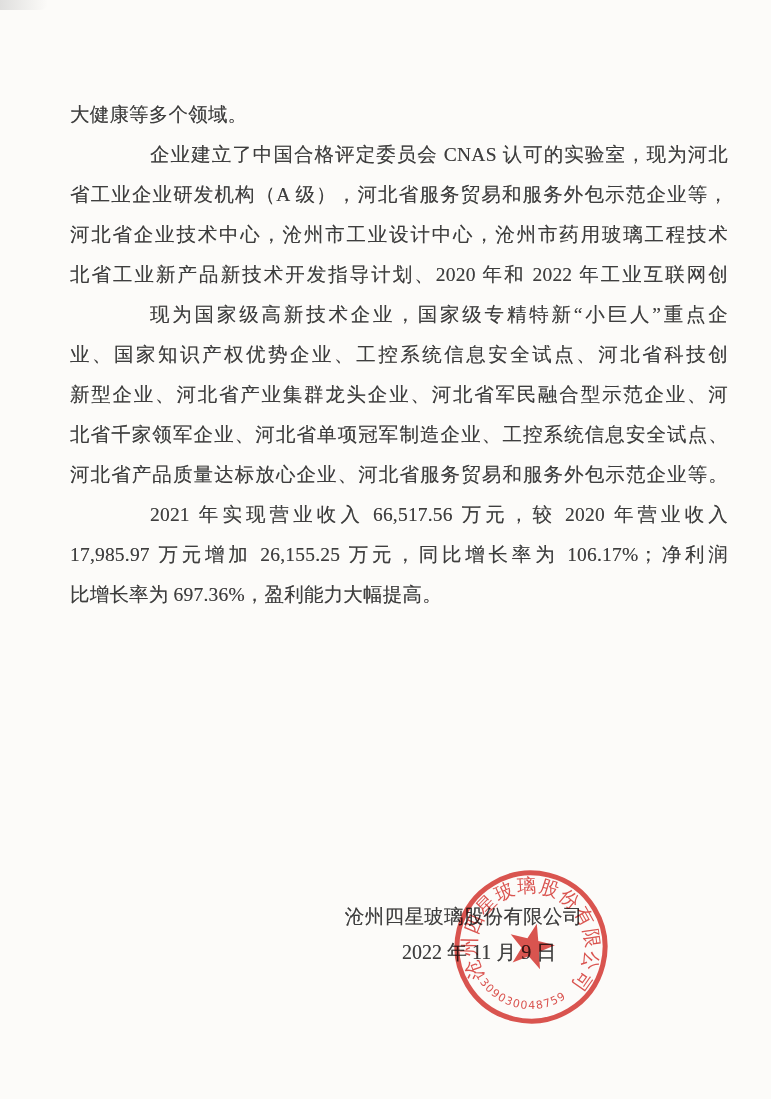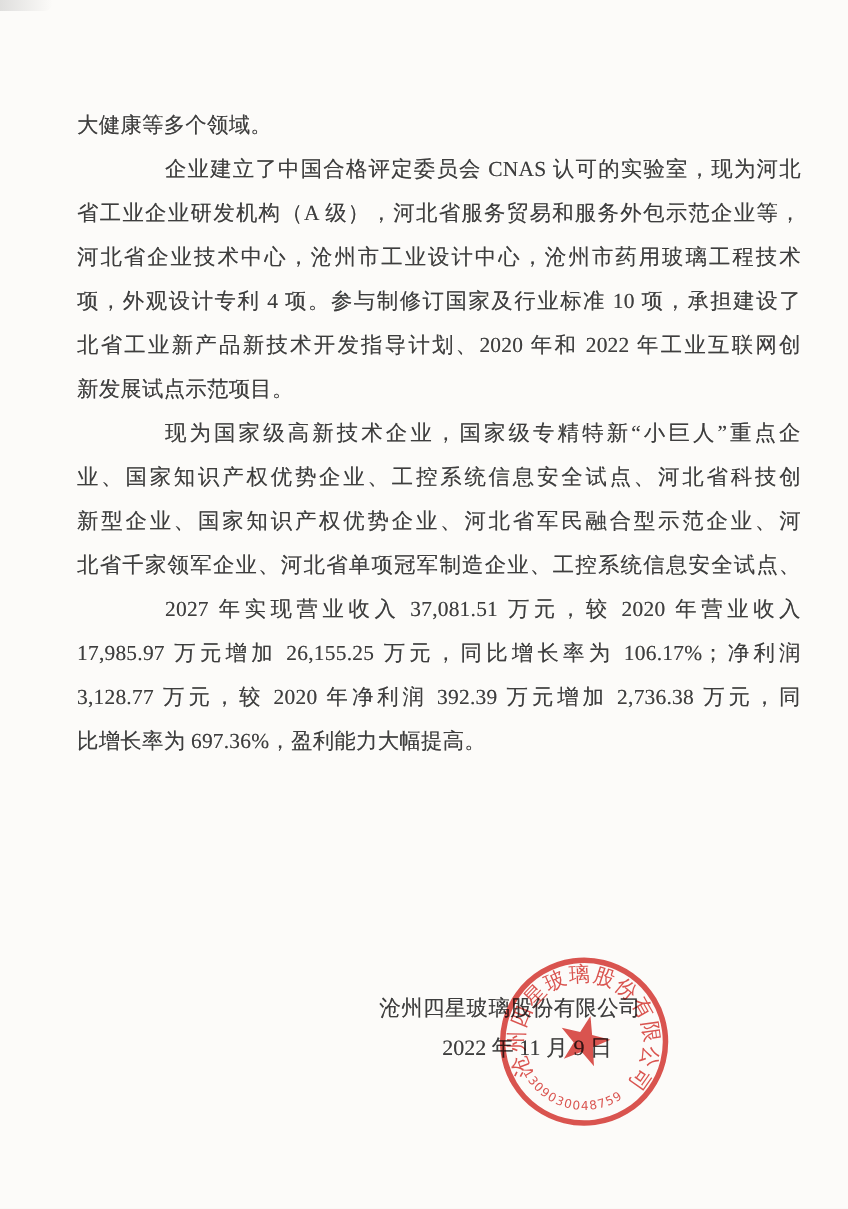--- a/index.html
+++ b/index.html
@@ -70,32 +70,30 @@
   <div class="scan-smudge"></div>
 
   <div class="doc">
 
     <div class="line">大健康等多个领域。</div>
 
     <div class="line fill indent">企业建立了中国合格评定委员会 CNAS 认可的实验室，现为河北</div>
     <div class="line fill">省工业企业研发机构（A 级），河北省服务贸易和服务外包示范企业等，</div>
     <div class="line fill">河北省企业技术中心，沧州市工业设计中心，沧州市药用玻璃工程技术</div>
 
-    <div class="line fill">项，外观设计专利 4 项。参与制修订国家及行业标准 10 项，承担建设了</div>
     <div class="line fill">北省工业新产品新技术开发指导计划、2020 年和 2022 年工业互联网创</div>
-    <div class="line">新发展试点示范项目。</div>
 
     <div class="line fill indent">现为国家级高新技术企业，国家级专精特新“小巨人”重点企</div>
     <div class="line fill">业、国家知识产权优势企业、工控系统信息安全试点、河北省科技创</div>
-    <div class="line fill">新型企业、国家知识产权优势企业、河北省军民融合型示范企业、河</div>
+    <div class="line fill">新型企业、河北省产业集群龙头企业、河北省军民融合型示范企业、河</div>
     <div class="line fill">北省千家领军企业、河北省单项冠军制造企业、工控系统信息安全试点、</div>
+    <div class="line fill">河北省产品质量达标放心企业、河北省服务贸易和服务外包示范企业等。</div>
 
-    <div class="line fill indent">2027 年实现营业收入 37,081.51 万元，较 2020 年营业收入</div>
+    <div class="line fill indent">2021 年实现营业收入 66,517.56 万元，较 2020 年营业收入</div>
     <div class="line fill">17,985.97 万元增加 26,155.25 万元，同比增长率为 106.17%；净利润</div>
-    <div class="line fill">3,128.77 万元，较 2020 年净利润 392.39 万元增加 2,736.38 万元，同</div>
     <div class="line">比增长率为 697.36%，盈利能力大幅提高。</div>
   </div>
 
   <div class="sig-company">沧州四星玻璃股份有限公司</div>
   <div class="sig-date">2022 年 11 月 9 日</div>
 
   <svg class="seal" viewBox="0 0 168 168" aria-hidden="true">
     <defs>
       <path id="sealArcPath" d="M 45.1 122.9 A 55 55 0 1 1 122.9 122.9" fill="none"></path>
       <path id="sealNumPath" d="M 36.5 123.9 A 62 62 0 0 0 131.5 123.9" fill="none"></path>

